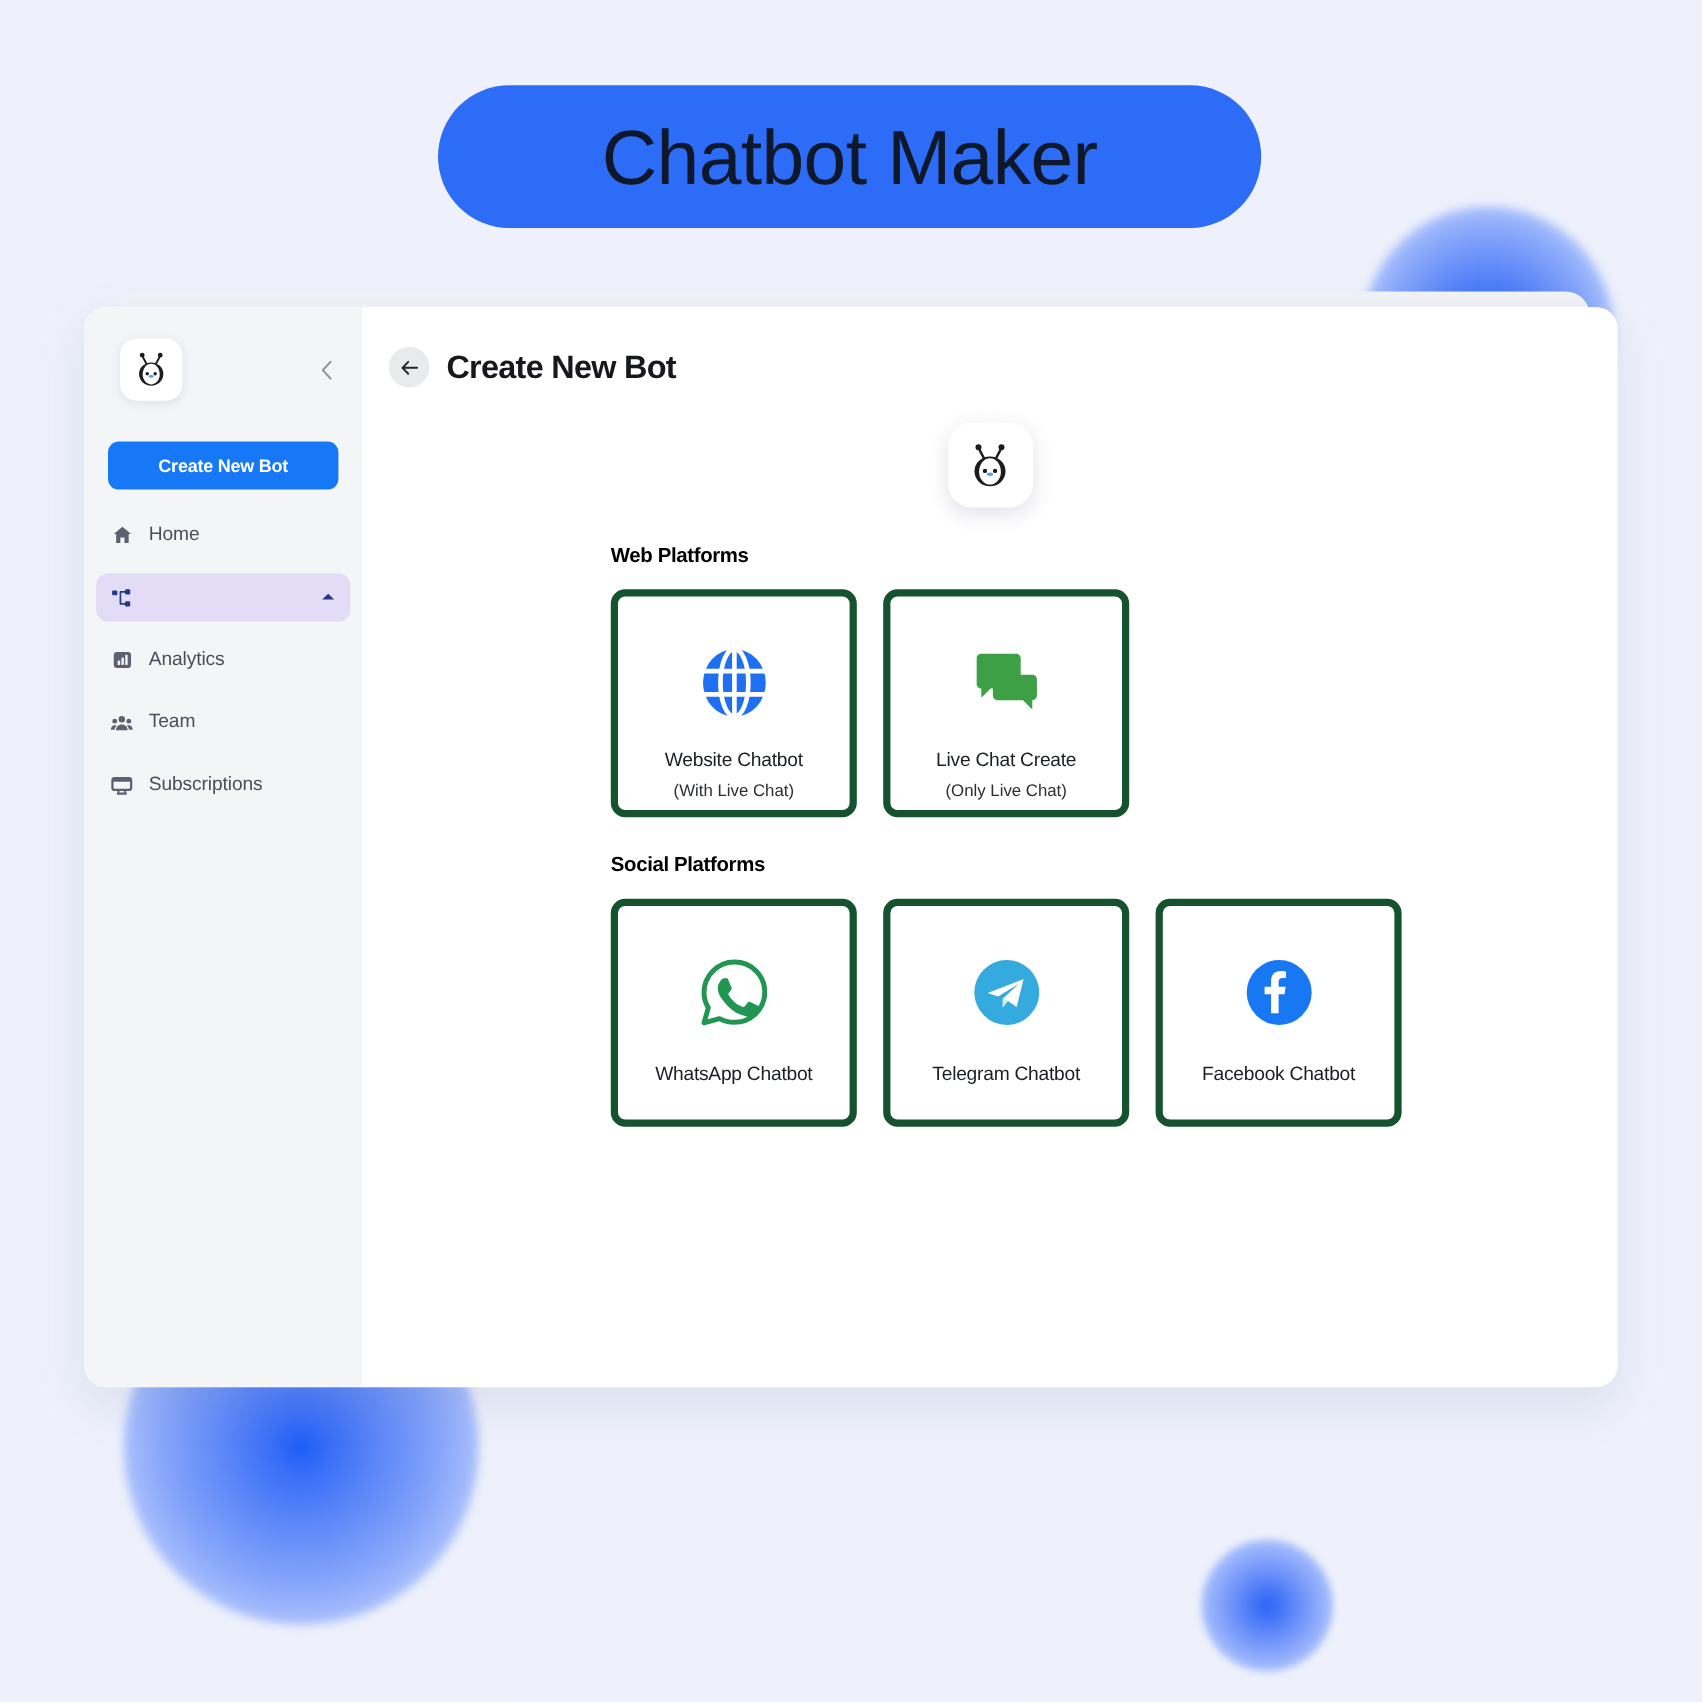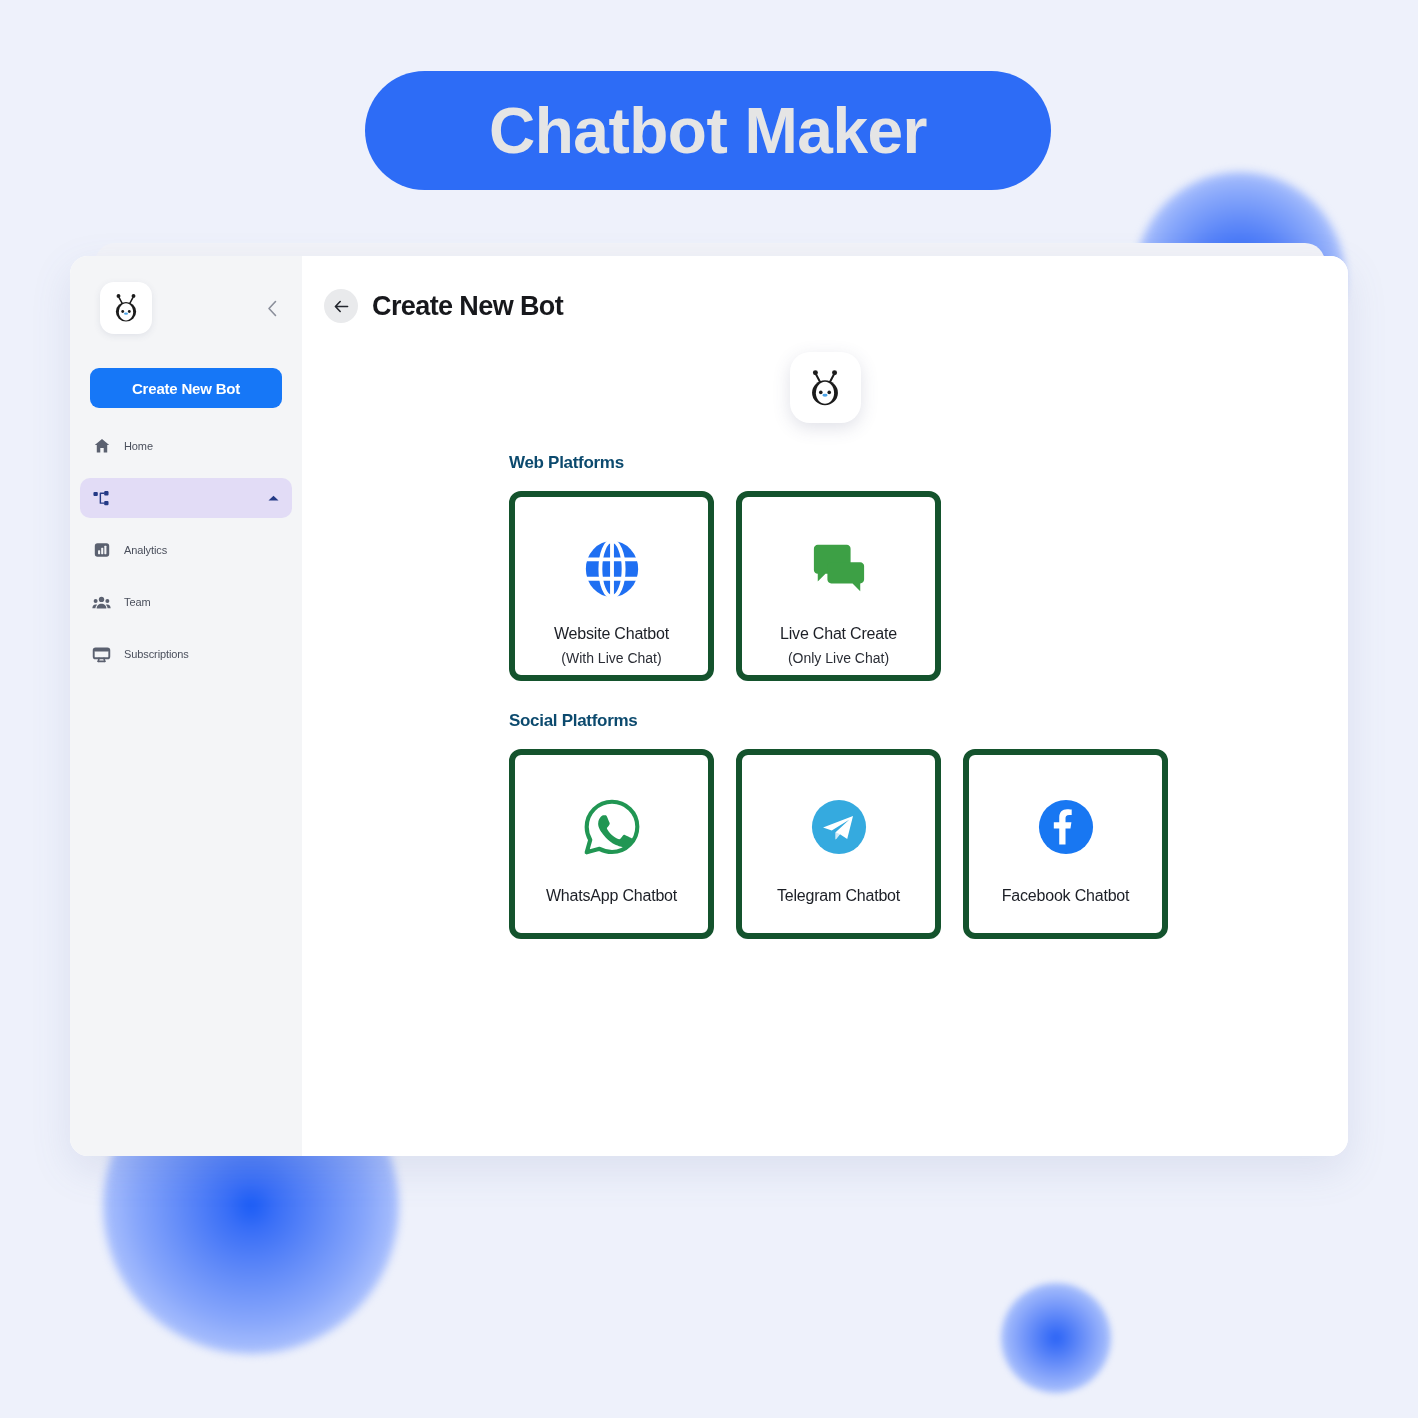--- a/index.html
+++ b/index.html
@@ -34,23 +34,23 @@
 
   
   .banner {
     position: absolute; left: 365px; top: 71px;
     width: 686px; height: 119px;
     background: #2d6cf6;
     border-radius: 60px;
     display: flex; align-items: center; justify-content: center;
   }
   .banner-title {
-    color: #e5e5e5;
+    color: #0f172a;
     font-size: 64px;
-    font-weight: bold;
+    font-weight: normal;
     letter-spacing: -0.5px;
     line-height: 1;
   }
 
   
   .app-shadow-layer {
     position: absolute; left: 95px; top: 243px;
     width: 1230px; height: 60px;
     background: #f2f3f8;
     border-radius: 20px 20px 0 0;
@@ -105,21 +105,21 @@
     display: flex; align-items: center;
     height: 40px;
     padding: 0 12px;
     margin: 0 0 12px 0;
     border-radius: 10px;
     cursor: pointer;
     gap: 13px;
   }
   .nav-item.active { background: #e2dcf6; }
   .nav-icon { width: 19px; height: 19px; flex: 0 0 19px; display: flex; align-items: center; justify-content: center; }
-  .nav-label { font-size: 11px; color: #4a4f5c; letter-spacing: -0.1px; }
+  .nav-label { font-size: 16px; color: #4a4f5c; letter-spacing: -0.1px; }
   .nav-chev { margin-left: auto; color: #2a3464; font-size: 10px; }
 
   
   .main { flex: 1; background: #ffffff; position: relative; }
   .main-header { display: flex; align-items: center; gap: 14px; padding: 33px 0 0 22px; }
   .back-btn {
     width: 34px; height: 34px; border-radius: 50%;
     background: #e9eaec;
     display: flex; align-items: center; justify-content: center;
     cursor: pointer;
@@ -138,21 +138,21 @@
     box-shadow: 0 5px 17px rgba(70,80,120,0.17);
     display: flex; align-items: center; justify-content: center;
   }
   .select-title {
     text-align: center; margin-top: 27px;
     font-size: 25px; font-weight: bold; color: #16181d;
     letter-spacing: -0.5px;
   }
 
   .section { margin: 30px 0 0 0; padding-left: 207px; padding-right: 40px; }
-  .section-label { font-size: 17px; font-weight: bold; color: #0c4a6e; letter-spacing: -0.3px; }
+  .section-label { font-size: 17px; font-weight: bold; color: #000000; letter-spacing: -0.3px; }
   .card-row { display: flex; gap: 22px; margin-top: 18px; }
   .plat-card {
     width: 205px; height: 190px;
     background: #ffffff;
     border: 6px solid #14532d;
     border-radius: 12px;
     display: flex; flex-direction: column; align-items: center;
     padding-top: 38px;
     cursor: pointer;
   }

